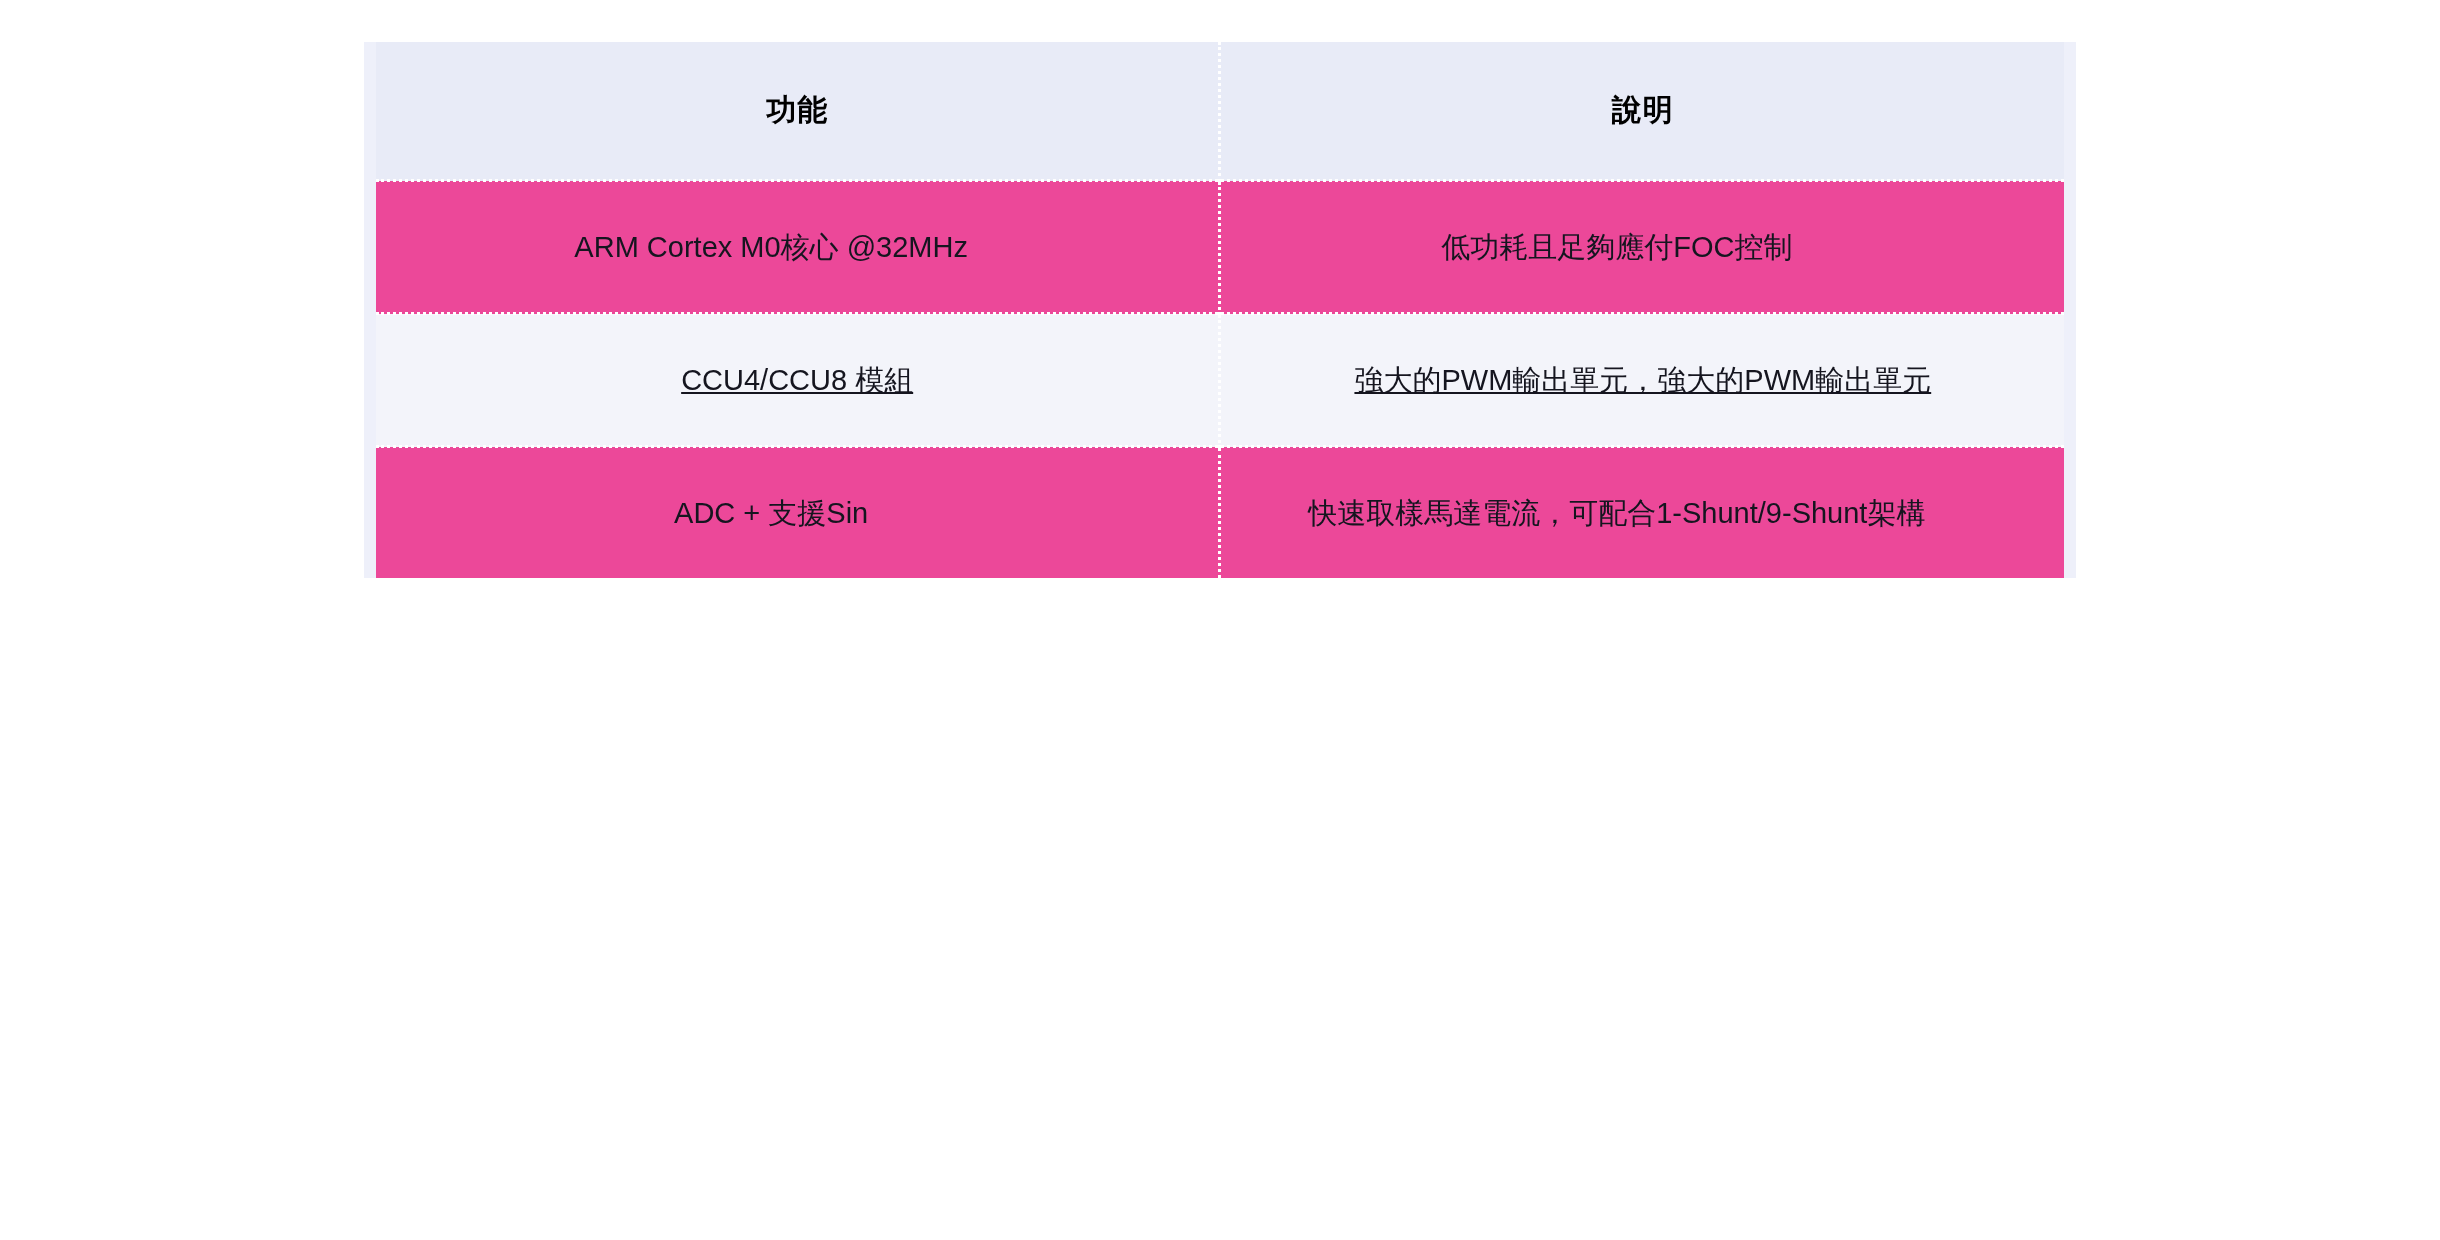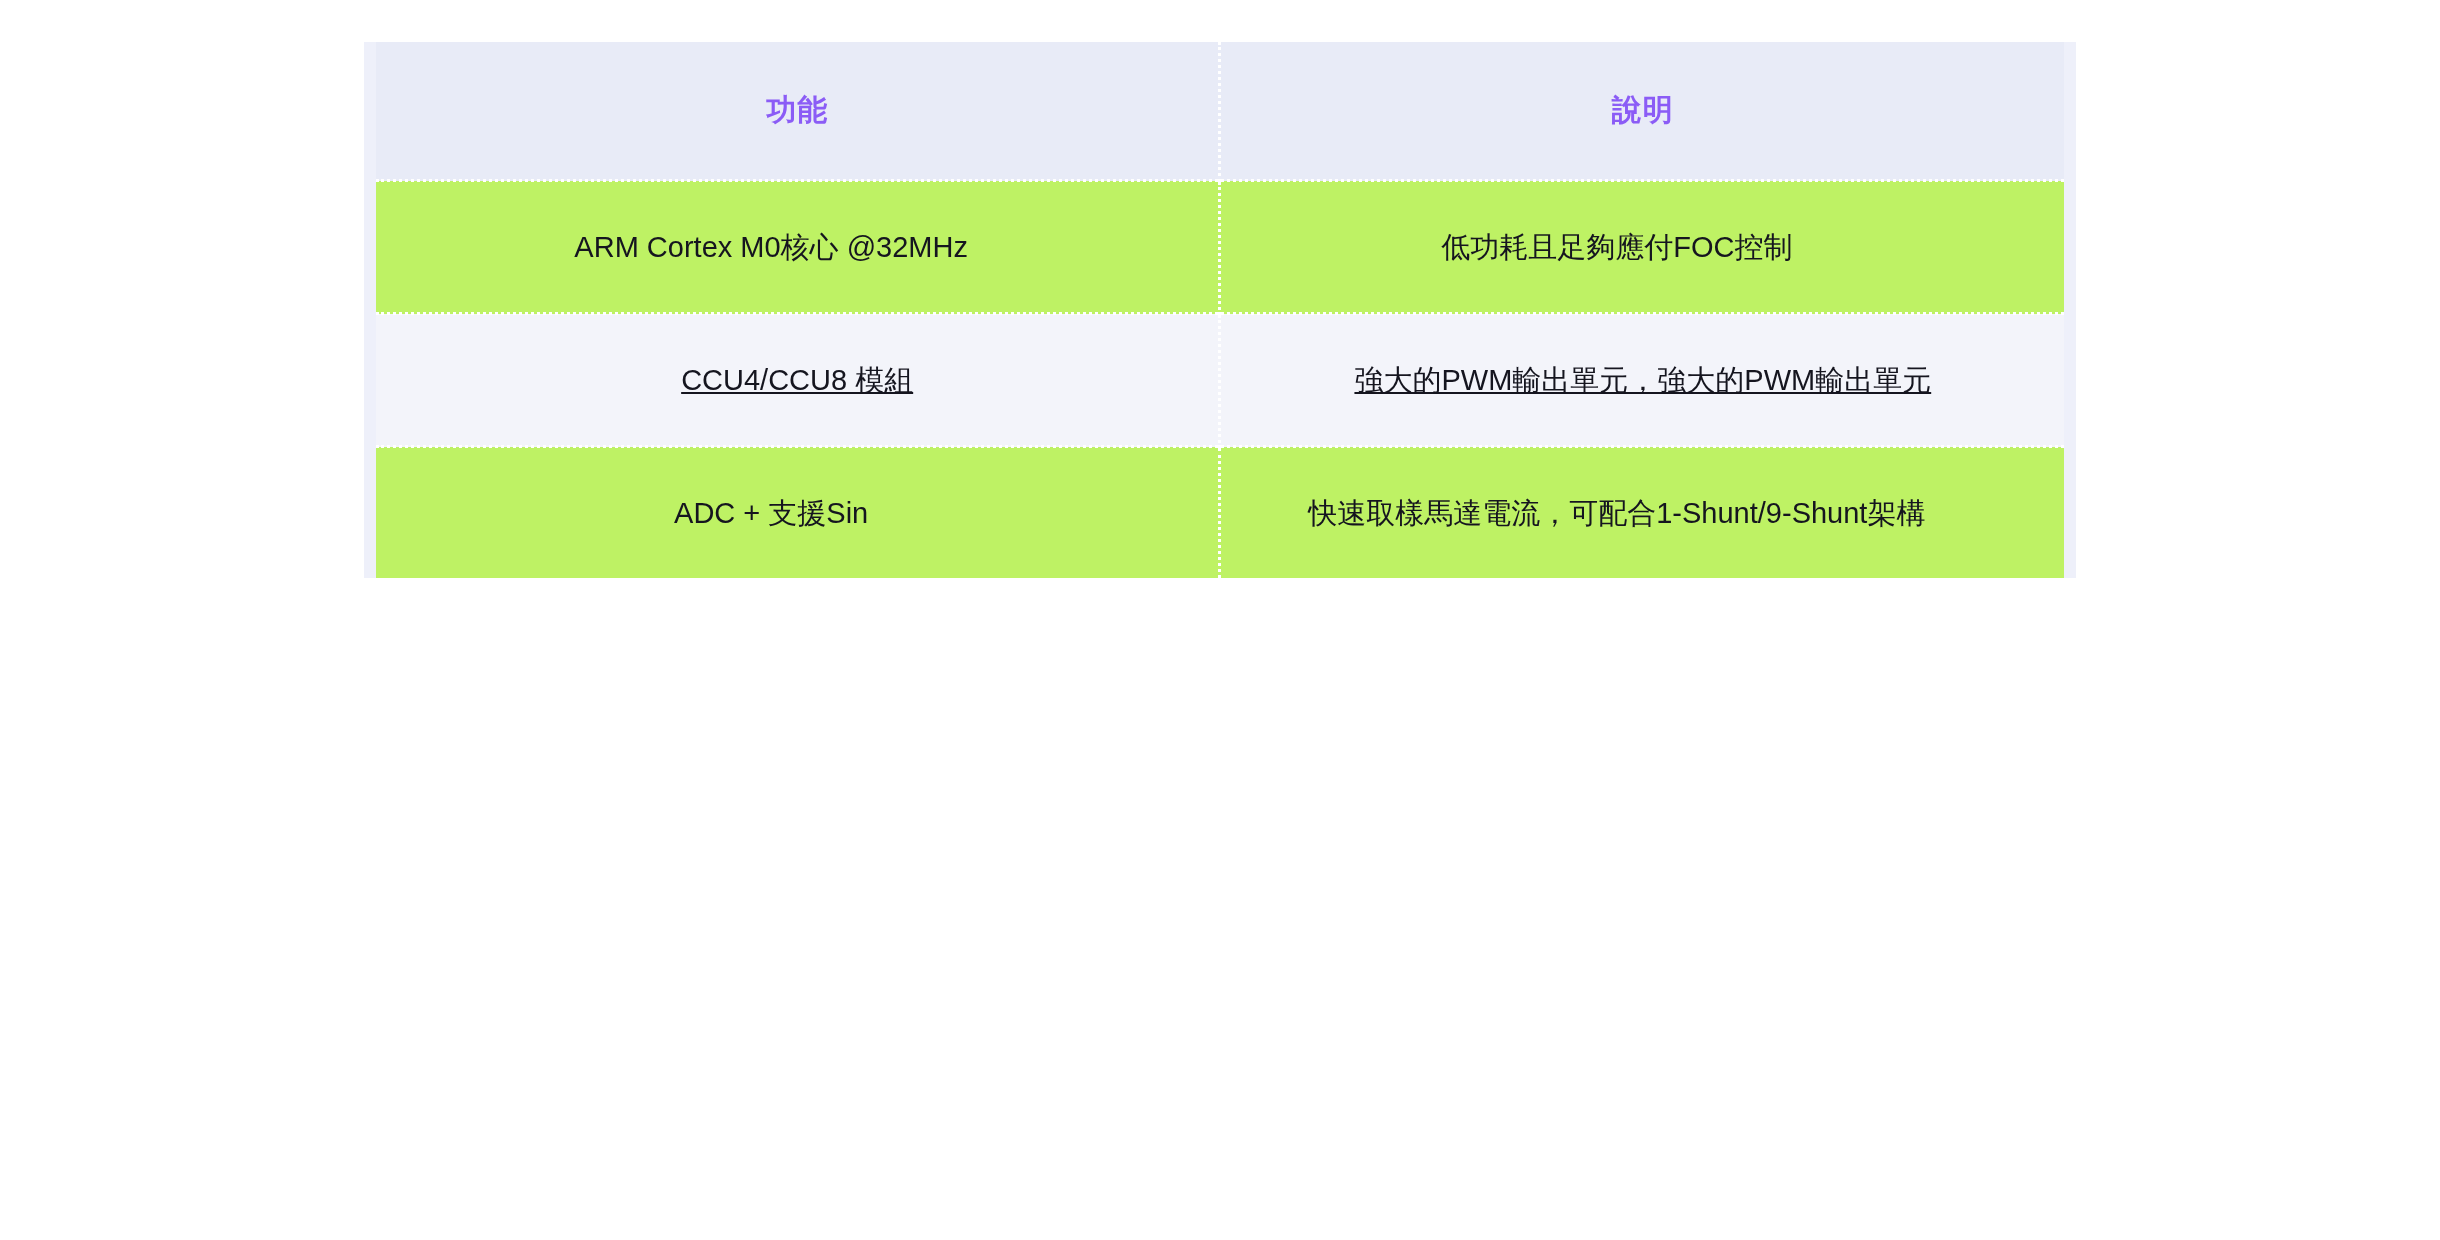--- a/index.html
+++ b/index.html
@@ -38,21 +38,21 @@
     border-collapse: collapse;
     table-layout: fixed;
   }
 
   table.feature-table thead th {
     background: #e8ebf7;
     font-size: 30px;
     font-weight: bold;
     text-align: center;
     padding: 48px 20px 48px 20px;
-    color: #8b5cf6;
+    color: #000000;
     letter-spacing: 1px;
   }
 
   table.feature-table thead th.col-left {
     width: 50%;
     border-right: 3px dotted #ffffff;
   }
   table.feature-table thead th.col-right {
     width: 50%;
   }
@@ -65,21 +65,21 @@
     color: #15151f;
     vertical-align: middle;
     border-top: 3px dotted #ffffff;
   }
 
   table.feature-table tbody tr td.cell-left {
     border-right: 3px dotted #ffffff;
   }
 
   table.feature-table tbody tr.row-odd td {
-    background: #bef264;
+    background: #ec4899;
     padding-left: 6px;
   }
   table.feature-table tbody tr.row-even td {
     background: #f3f4fa;
     text-decoration: underline;
   }
 
   
   .gutter-left, .gutter-right {
     width: 12px;

